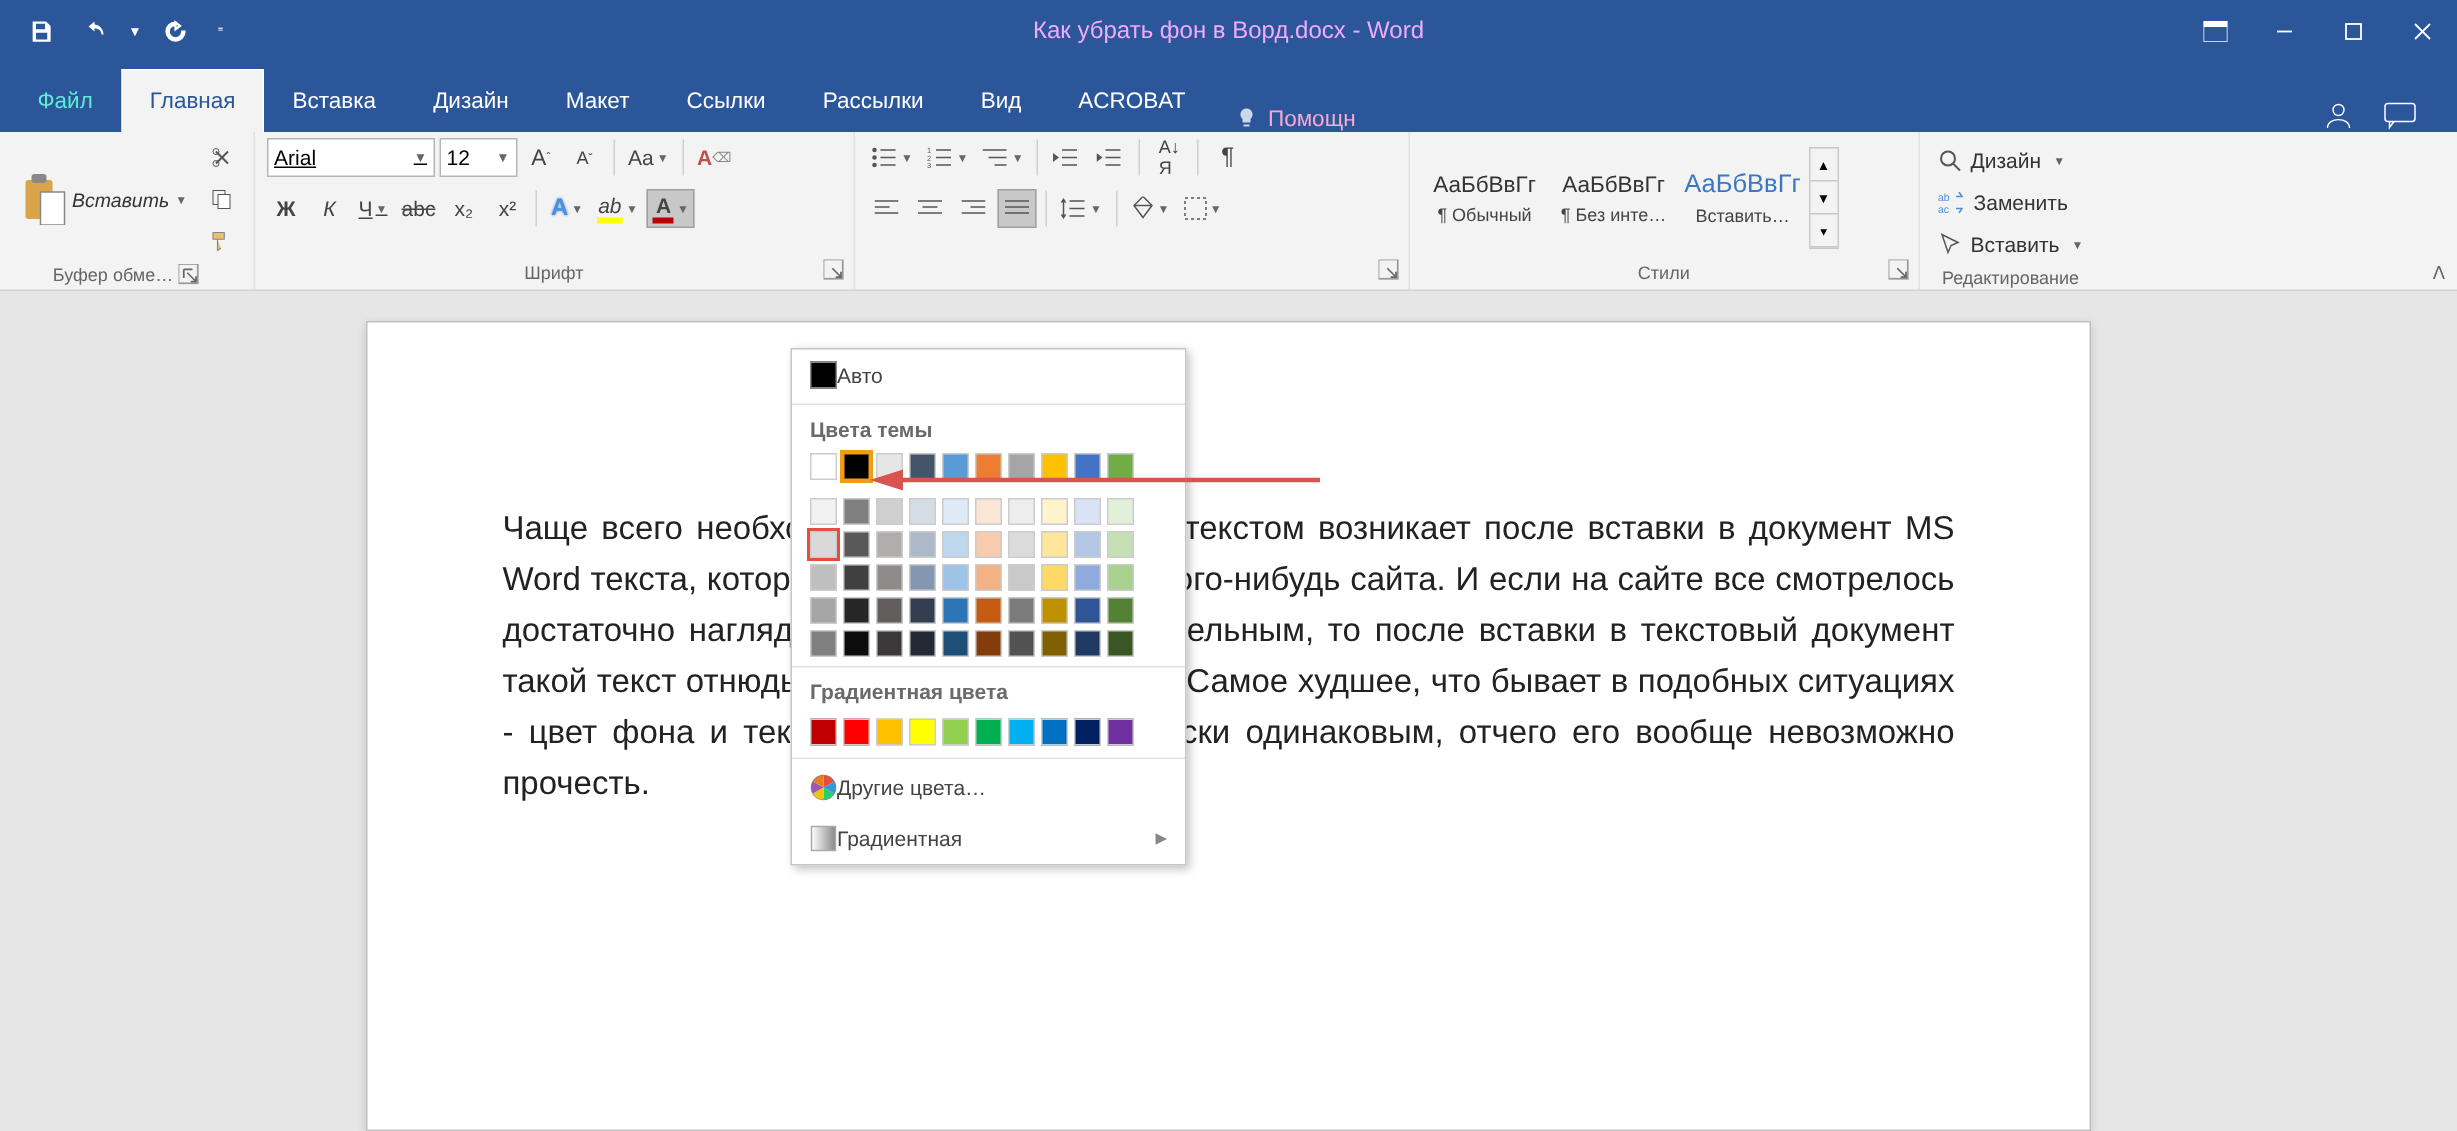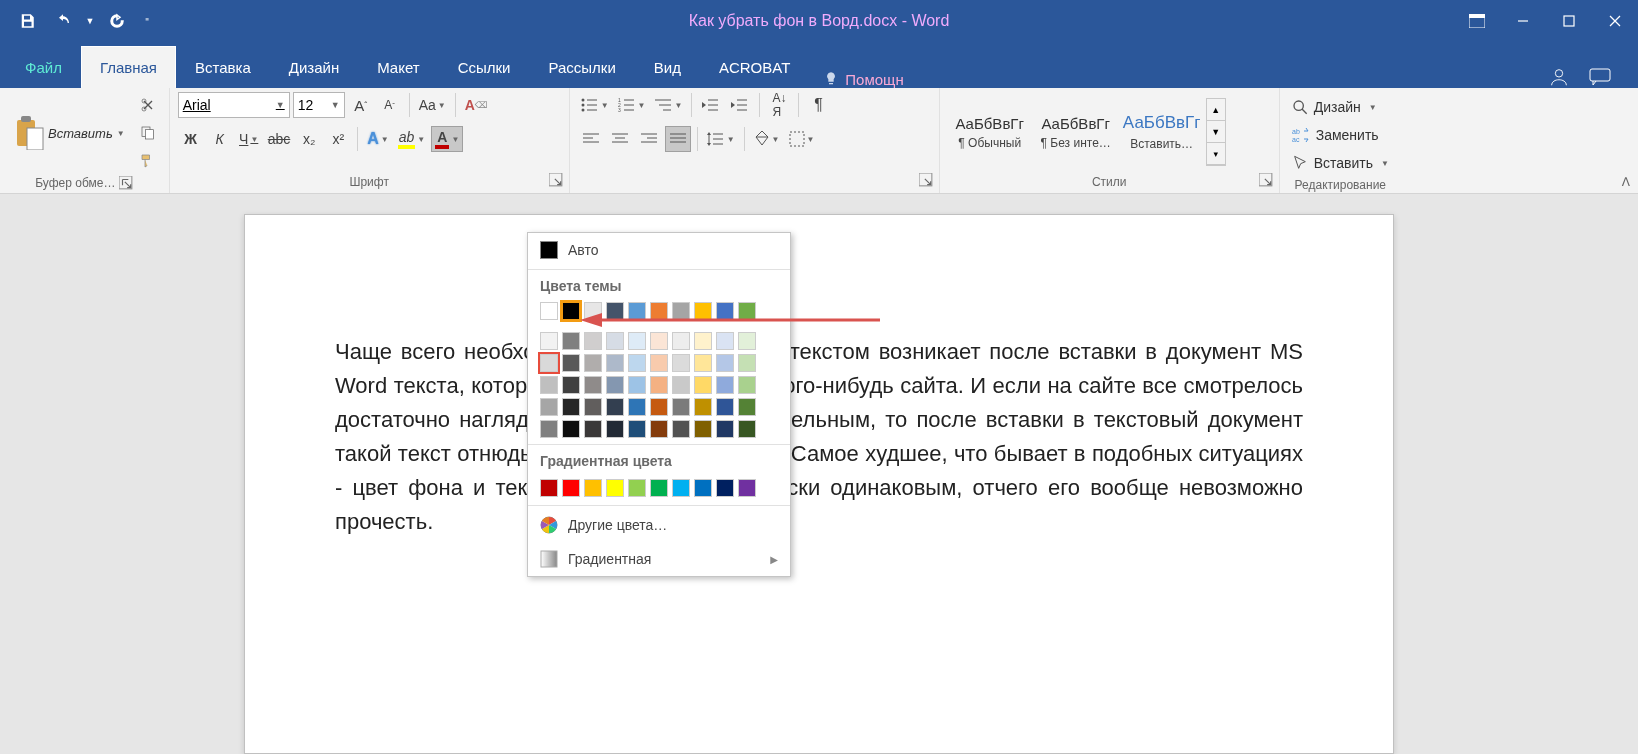--- a/index.html
+++ b/index.html
@@ -57,21 +57,21 @@
 .edit-row { display: flex; align-items: center; gap: 6px; height: 26px; font-size: 14px; color: #333; cursor: pointer; padding: 0 4px; }
 .edit-row svg { flex-shrink: 0; }
 
 .collapse { position: absolute; right: 8px; bottom: 4px; font-size: 12px; color: #666; cursor: pointer; }
 
 .page-area { height: 560px; background: #e6e6e6; display: flex; justify-content: center; padding-top: 20px; position: relative; overflow: hidden; }
 .page { width: 1150px; background: #fff; border: 1px solid #c0c0c0; box-shadow: 0 2px 6px rgba(0,0,0,0.15); padding: 120px 90px 40px 90px; }
 .doc-text { font-family: Arial, sans-serif; font-size: 22px; line-height: 1.55; color: #222; text-align: justify; }
 
 .color-menu { position: absolute; left: 527px; top: 232px; width: 264px; background: #fff; border: 1px solid #c5c5c5; box-shadow: 2px 2px 6px rgba(0,0,0,0.25); font-size: 14px; z-index: 100; }
-.cm-row { display: flex; align-items: center; gap: 10px; padding: 8px 12px; cursor: pointer; color: #444; }
+.cm-row { display: flex; align-items: center; padding: 8px 12px; cursor: pointer; color: #444; }
 .cm-head { padding: 6px 12px 4px 12px; font-weight: 600; color: #6a6a6a; font-size: 14px; }
 .cm-sep { height: 1px; background: #e1e1e1; margin: 2px 0; }
 .auto-sw { width: 18px; height: 18px; background: #000; border: 1px solid #888; }
 .sw-grid { display: flex; gap: 4px; padding: 4px 12px; }
 .sw-col { display: flex; flex-direction: column; gap: 4px; }
 .sw { width: 18px; height: 18px; border: 1px solid #ccc; cursor: pointer; }
 .sw.sel { outline: 2px solid #f39c12; outline-offset: 0; border-color: #f39c12; }
 .sw.sel2 { outline: 2px solid #e74c3c; outline-offset: 0; }
 .std-row { display: flex; gap: 4px; padding: 6px 12px; }
 .more-ico { width: 18px; height: 18px; }

